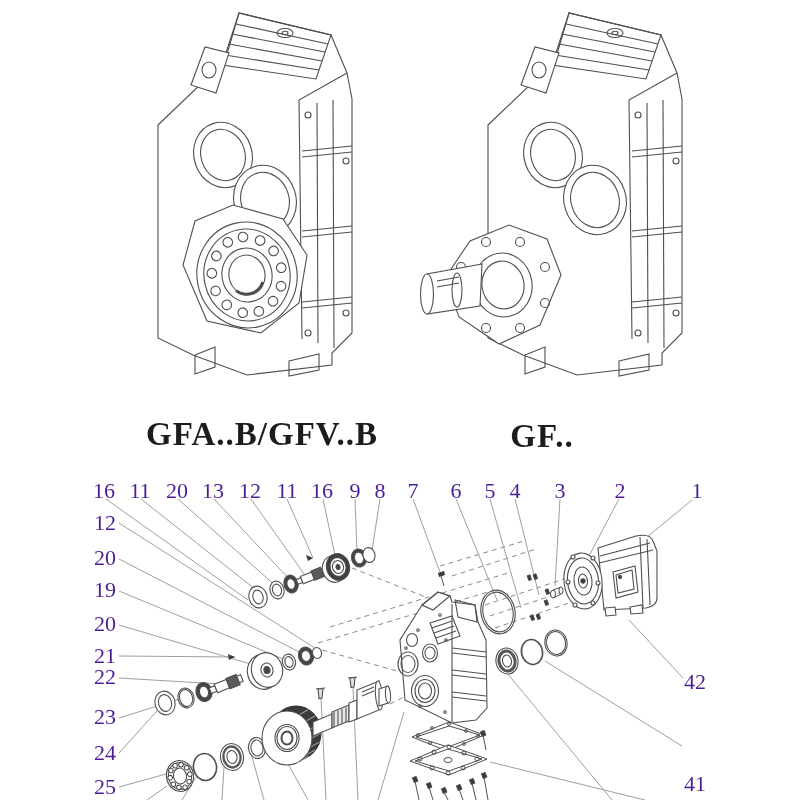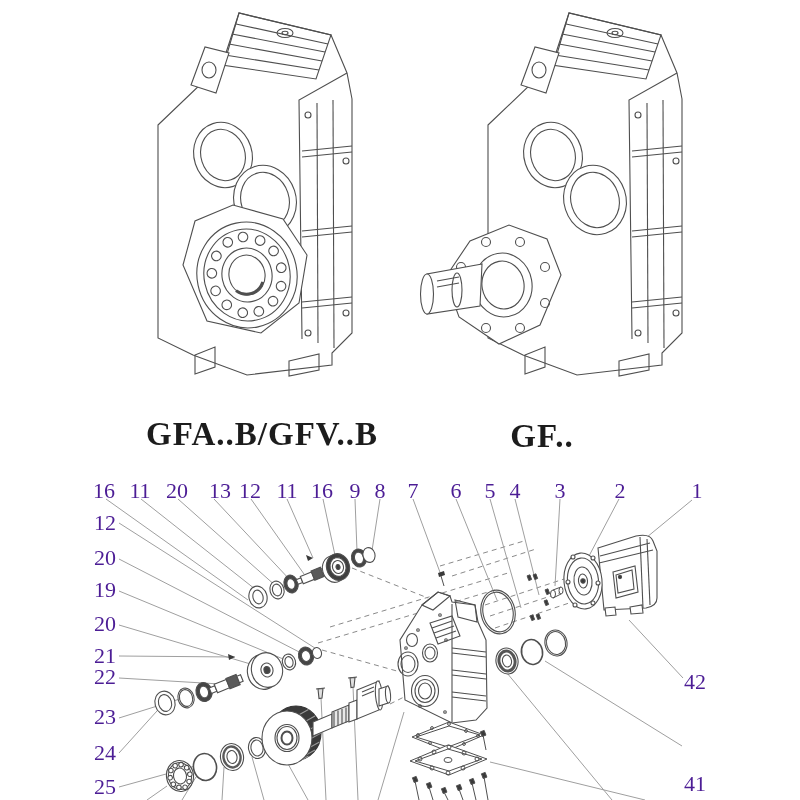--- a/index.html
+++ b/index.html
@@ -404,21 +404,21 @@
     </g>
   </g>
 </svg>
 
   <div class="model-label" style="left:262px;top:434px">GFA..B/GFV..B</div>
   <div class="model-label" style="left:542px;top:436px">GF..</div>
 
   <span class="callout" style="left:104px;top:491px">16</span>
   <span class="callout" style="left:140px;top:491px">11</span>
   <span class="callout" style="left:177px;top:491px">20</span>
-  <span class="callout" style="left:220px;top:491px">13</span>
+  <span class="callout" style="left:213px;top:491px">13</span>
   <span class="callout" style="left:250px;top:491px">12</span>
   <span class="callout" style="left:287px;top:491px">11</span>
   <span class="callout" style="left:322px;top:491px">16</span>
   <span class="callout" style="left:355px;top:491px">9</span>
   <span class="callout" style="left:380px;top:491px">8</span>
   <span class="callout" style="left:413px;top:491px">7</span>
   <span class="callout" style="left:456px;top:491px">6</span>
   <span class="callout" style="left:490px;top:491px">5</span>
   <span class="callout" style="left:515px;top:491px">4</span>
   <span class="callout" style="left:560px;top:491px">3</span>

